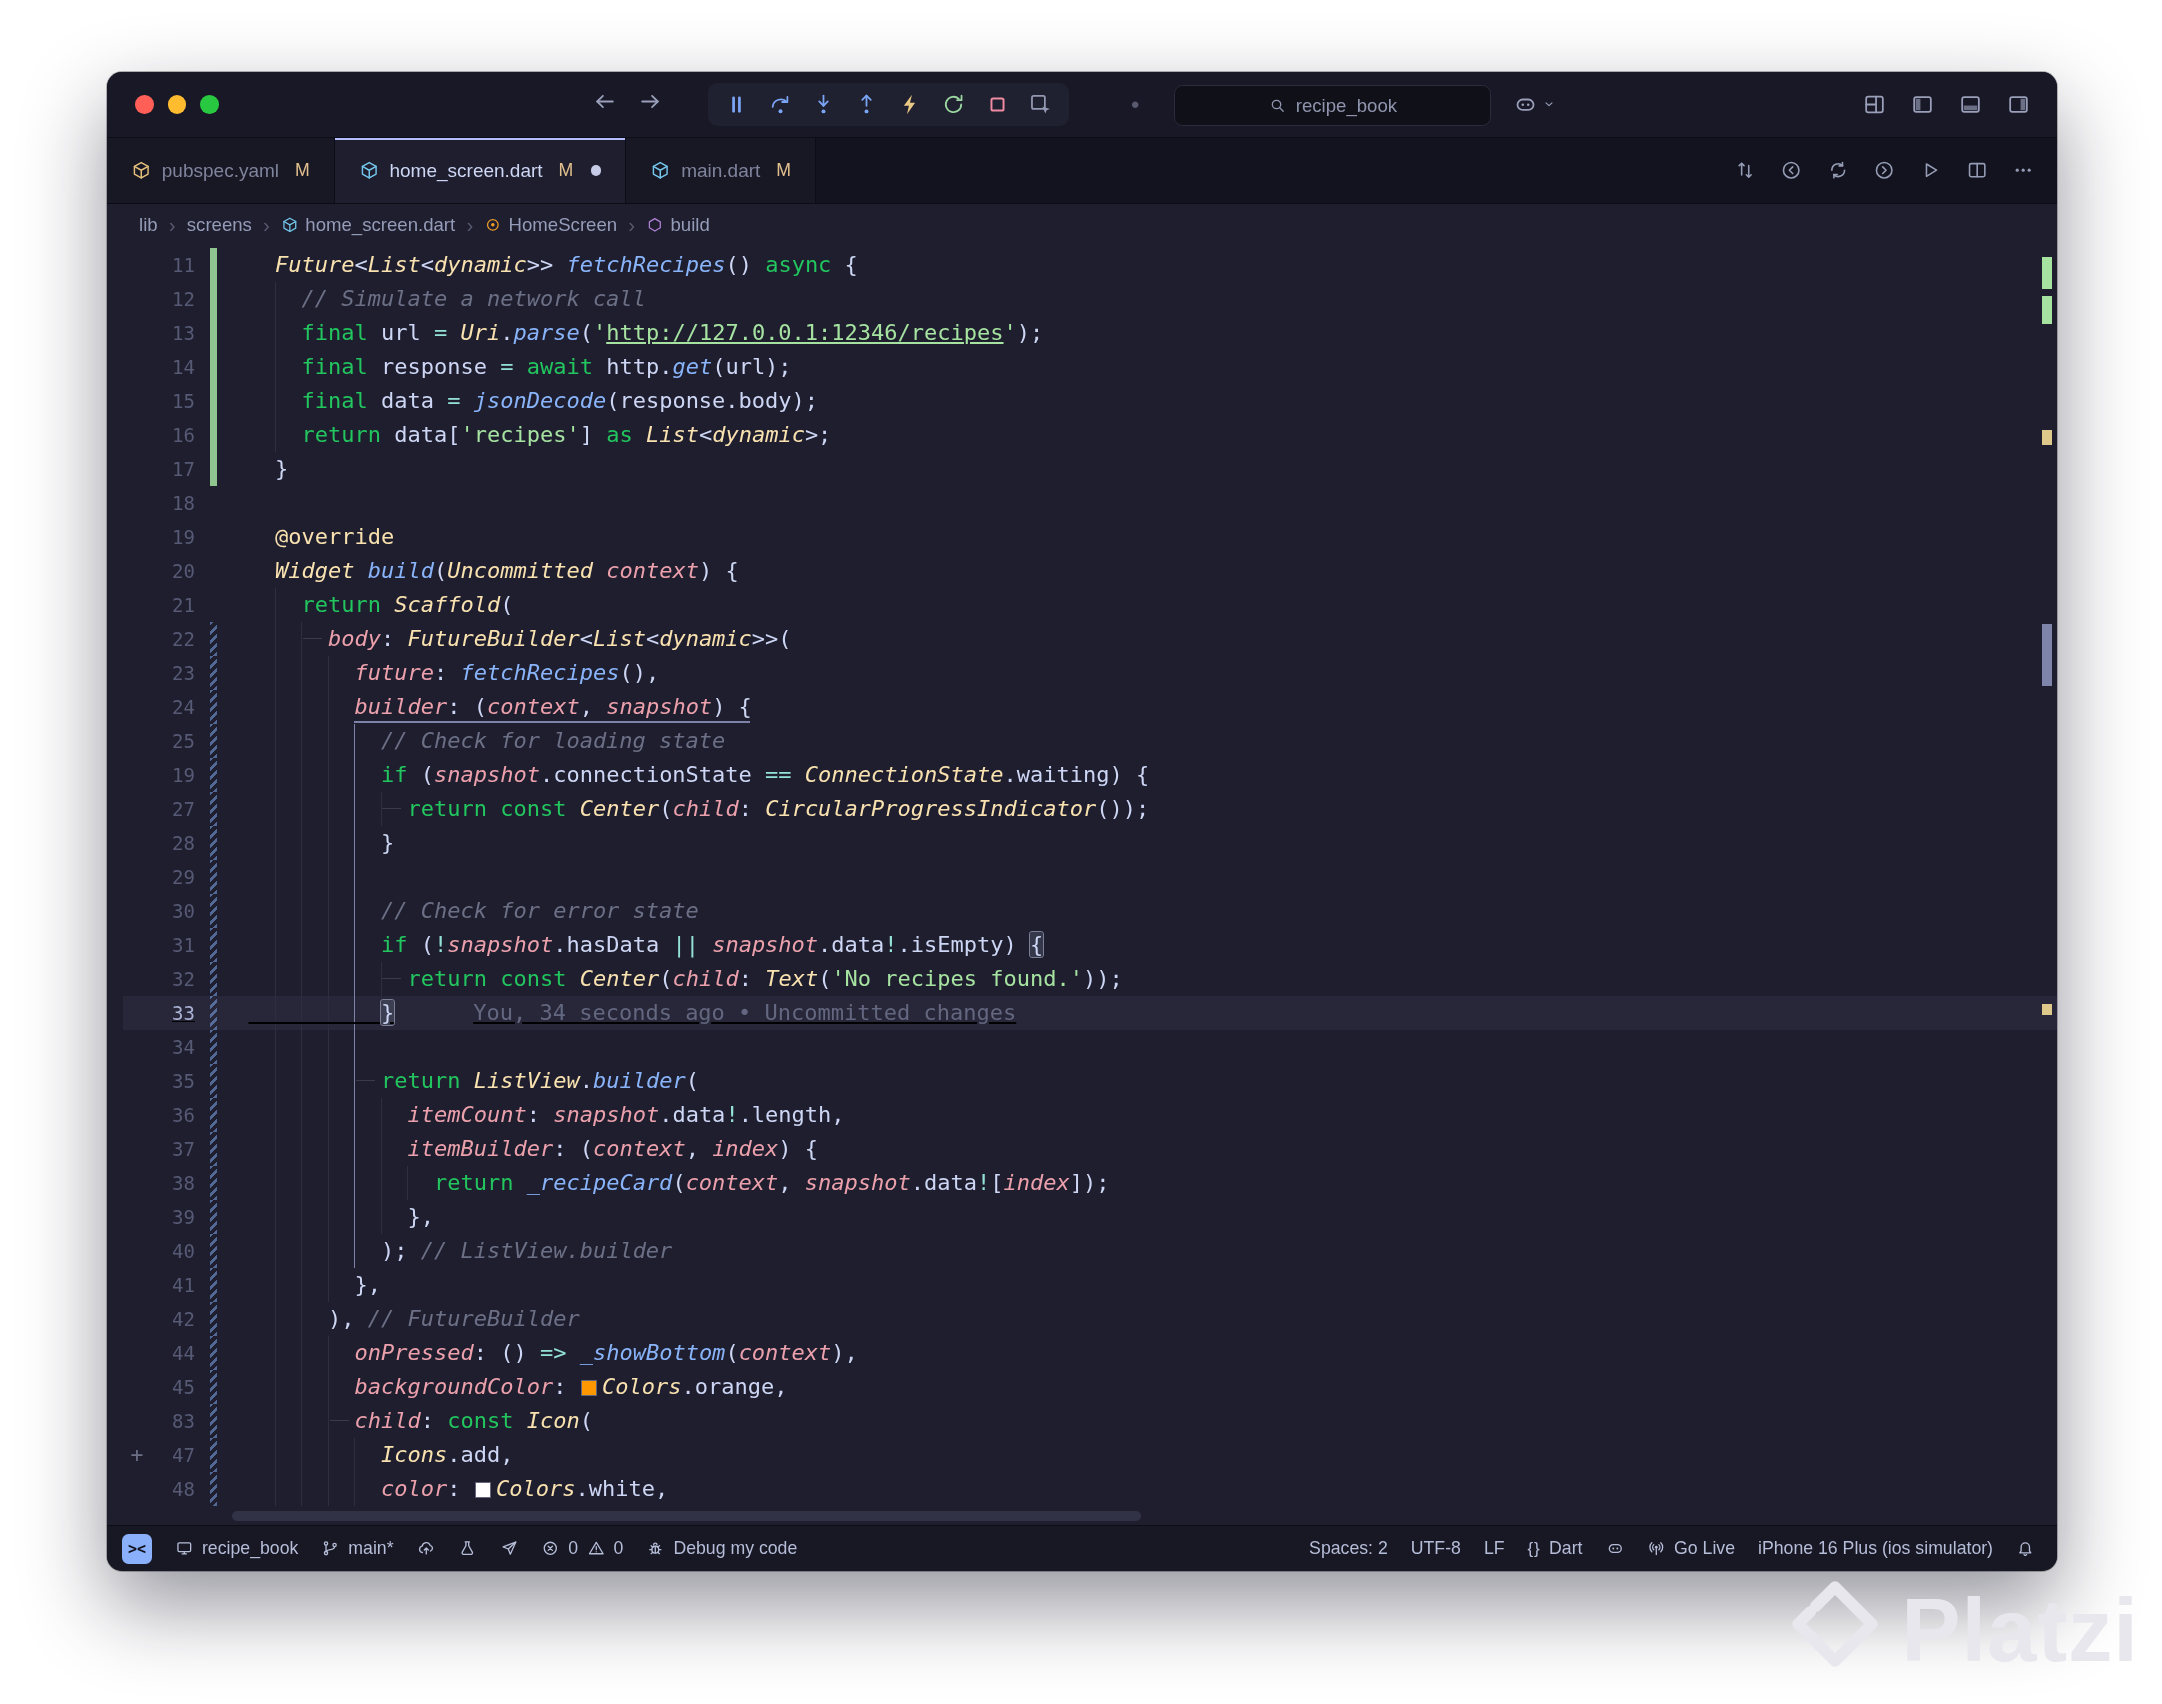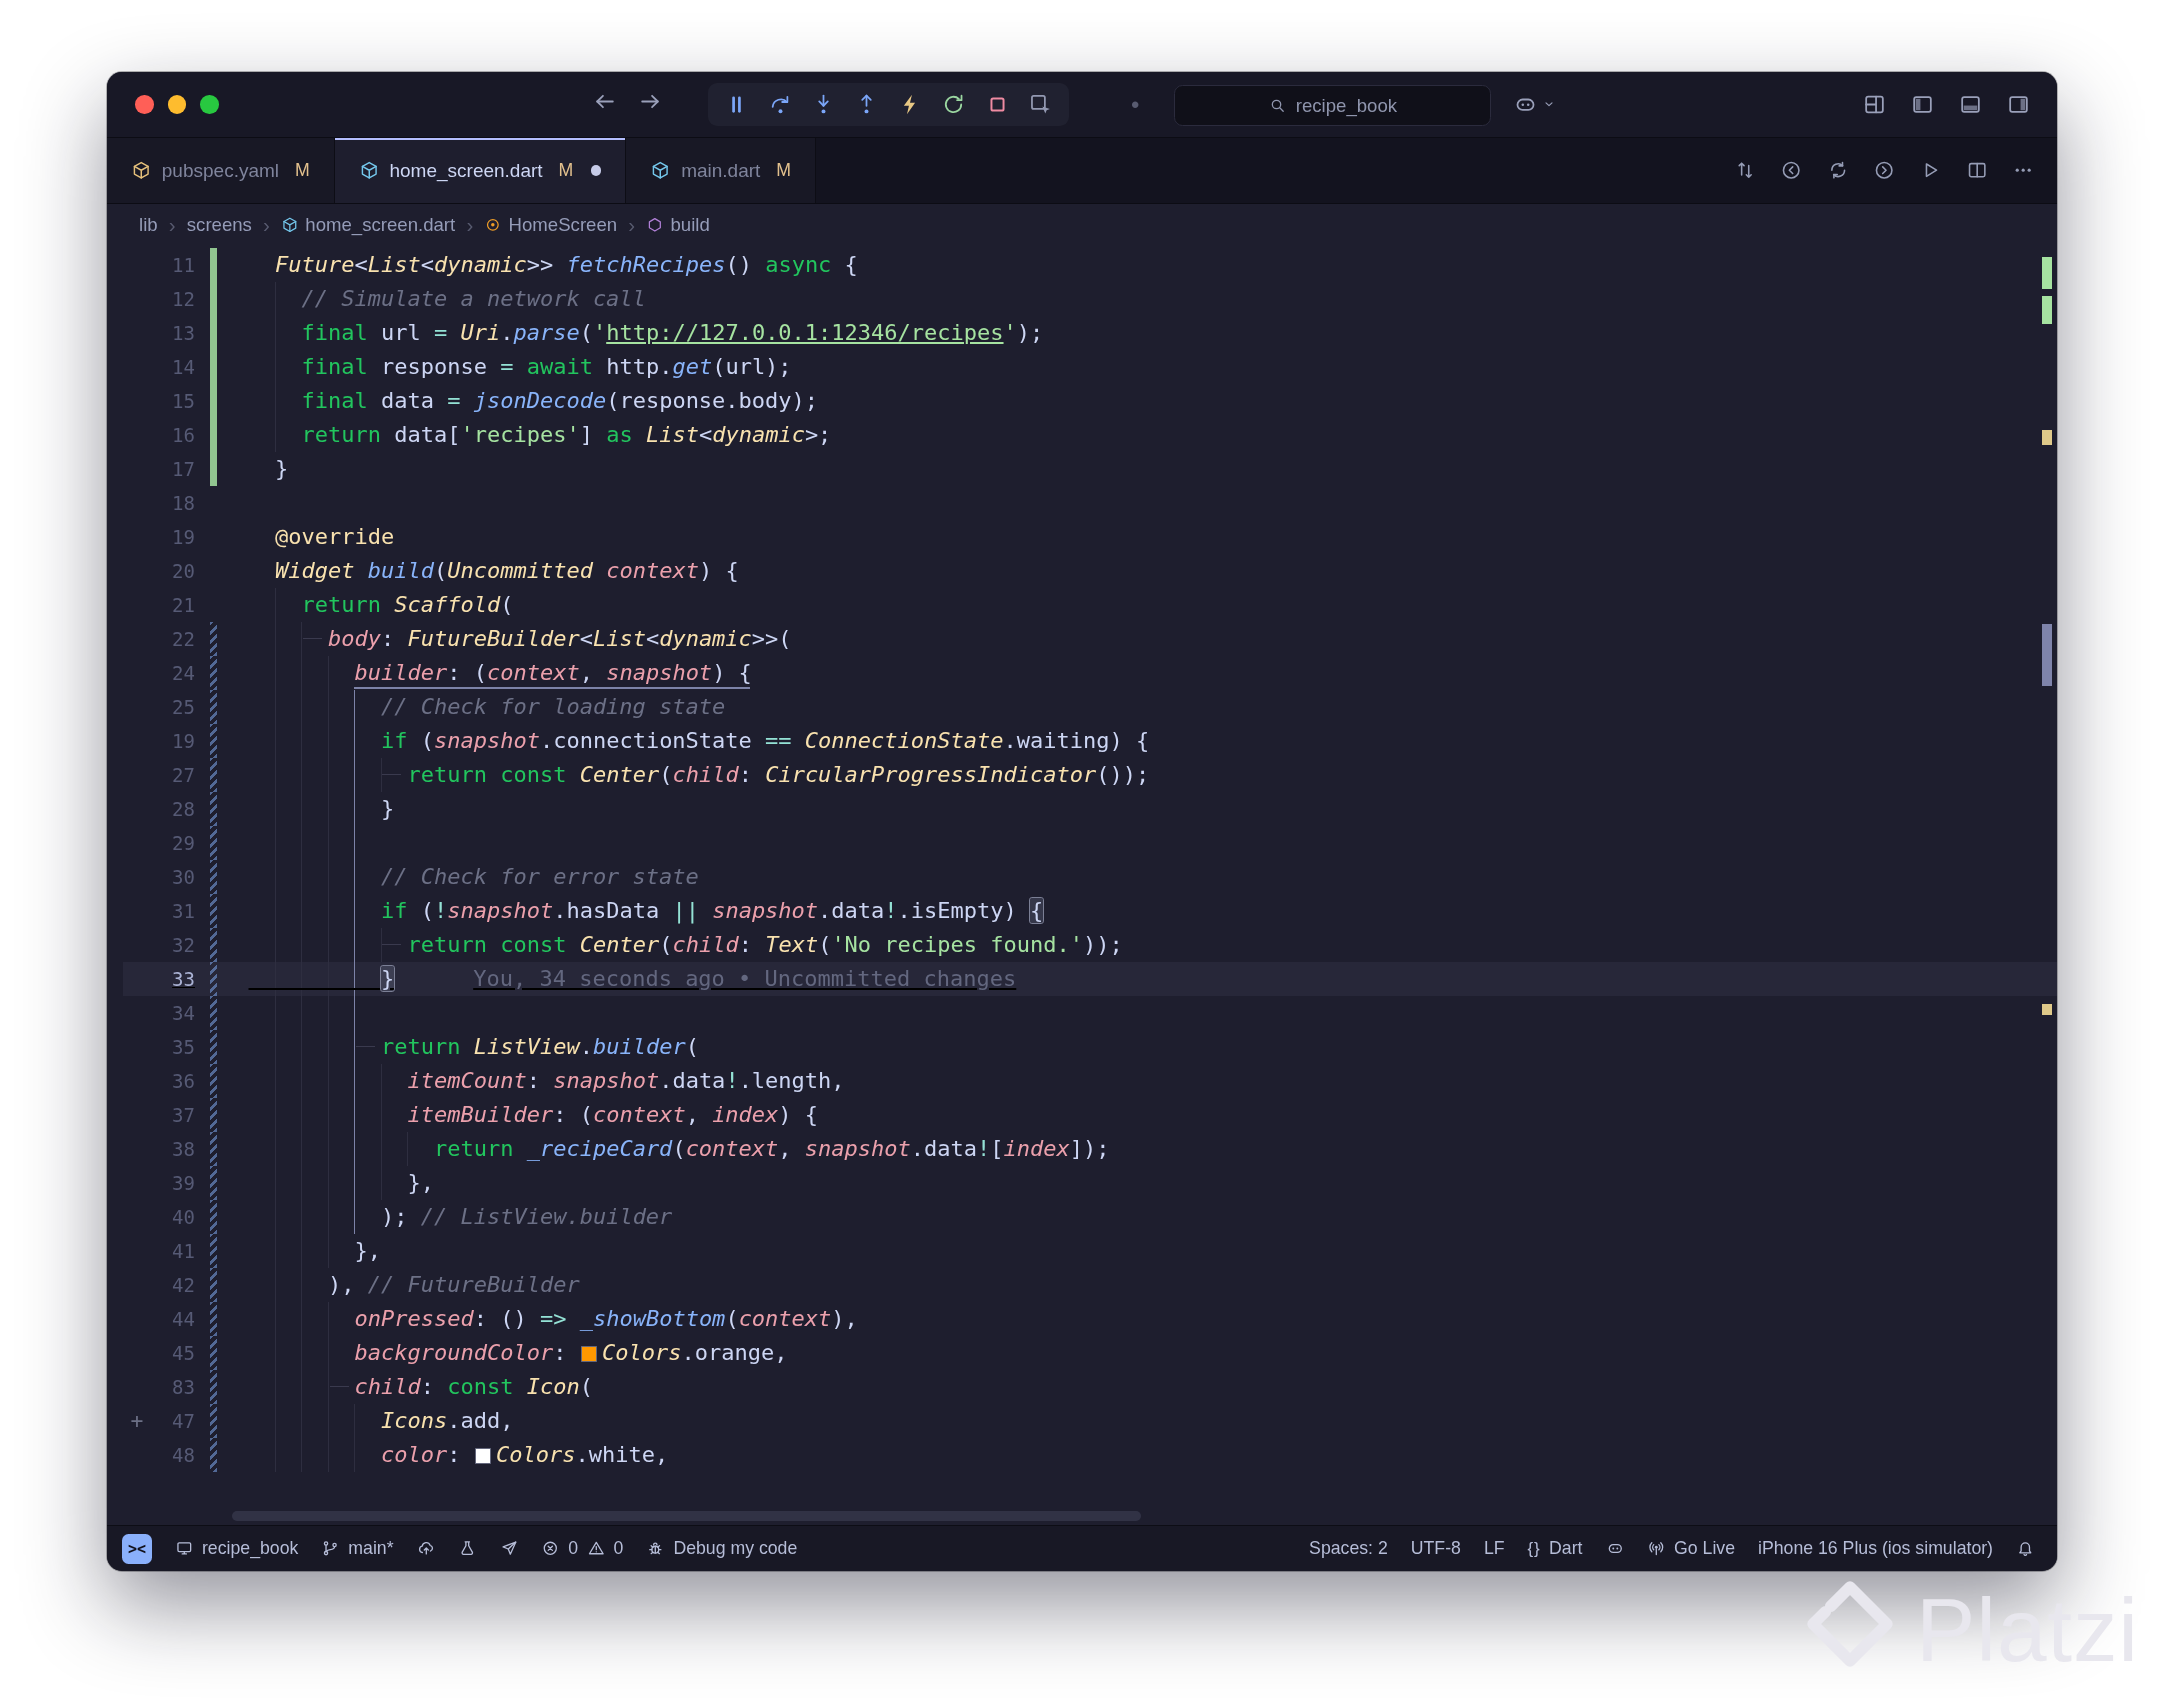--- a/index.html
+++ b/index.html
@@ -83,21 +83,21 @@
   .statusbar{position:absolute;bottom:0;left:0;right:0;height:45px;background:#181825;border-top:0.9px solid #0d0d15;display:flex;justify-content:space-between;align-items:center;padding:0 22.4px 0 15px;font-size:17.7px;color:#b6bdd8;}
   .sbleft,.sbright{display:flex;align-items:center;gap:23px;}
   .sbitem{display:flex;align-items:center;gap:8.4px;white-space:nowrap;}
   .sbitem .ic svg{width:18.6px;height:18.6px}
   .sbbadge{width:30px;height:30px;background:#8ab0fb;border-radius:6.5px;color:#11111b;display:flex;align-items:center;justify-content:center;font-weight:bold;font-size:15px;font-family:"DejaVu Sans Mono",monospace;}
   .sb-braces{font-size:17px;letter-spacing:0.9px;}
 
   
   .watermark{position:absolute;right:24px;bottom:22.4px;display:flex;align-items:center;gap:22.4px;color:#e8e7ee;}
   .watermark svg{width:88px;height:88px;display:block;}
-  .wmtext{font-size:89px;font-weight:normal;letter-spacing:0.9px;margin-top:12px;}
+  .wmtext{font-size:89px;font-weight:bold;letter-spacing:0.9px;margin-top:12px;}
 </style>
 </head>
 <body>
 
 <div class="screen">
   <div class="window">
 
     <header class="titlebar">
       <div class="traffic">
         <span class="tl red"></span>
@@ -455,20 +455,26 @@
             <span class="codeln"><i class="guide" style="left: 58px;"></i><span class="codetext">    <span class="t-kw">return</span><span class="t-tx"> </span><span class="t-ty">Scaffold</span><span class="t-tx">(</span></span></span>
           </div>
           <div class="row">
             <span class="gplus"></span>
             <span class="lnum">22</span>
             <span class="gitbar m"></span>
             <span class="codeln"><i class="guide" style="left: 58px;"></i><i class="guide" style="left: 84px;"></i><i class="hguide" style="left: 86px; width: 19px;"></i><span class="codetext">      <span class="t-pr">body</span><span class="t-tx">: </span><span class="t-ty">FutureBuilder</span><span class="t-tx">&lt;</span><span class="t-ty">List</span><span class="t-tx">&lt;</span><span class="t-ty">dynamic</span><span class="t-tx">&gt;&gt;(</span></span></span>
           </div>
           <div class="row">
             <span class="gplus"></span>
+            <span class="lnum">23</span>
+            <span class="gitbar m"></span>
+            <span class="codeln"><i class="guide" style="left: 58px;"></i><i class="guide" style="left: 84px;"></i><i class="guide" style="left: 111px;"></i><span class="codetext">        <span class="t-pr">future</span><span class="t-tx">: </span><span class="t-fn">fetchRecipes</span><span class="t-tx">(),</span></span></span>
+          </div>
+          <div class="row">
+            <span class="gplus"></span>
             <span class="lnum">24</span>
             <span class="gitbar m"></span>
             <span class="codeln"><i class="guide" style="left: 58px;"></i><i class="guide" style="left: 84px;"></i><i class="guide" style="left: 111px;"></i><i class="hbline" style="left: 137px; width: 396px;"></i><span class="codetext">        <span class="t-pr">builder</span><span class="t-tx">: (</span><span class="t-pr">context</span><span class="t-tx">, </span><span class="t-pr">snapshot</span><span class="t-tx">) {</span></span></span>
           </div>
           <div class="row">
             <span class="gplus"></span>
             <span class="lnum">25</span>
             <span class="gitbar m"></span>
             <span class="codeln"><i class="guide" style="left: 58px;"></i><i class="guide" style="left: 84px;"></i><i class="guide" style="left: 111px;"></i><i class="guide act" style="left: 137px;"></i><span class="codetext">          <span class="t-cm">// Check for loading state</span></span></span>
           </div>

